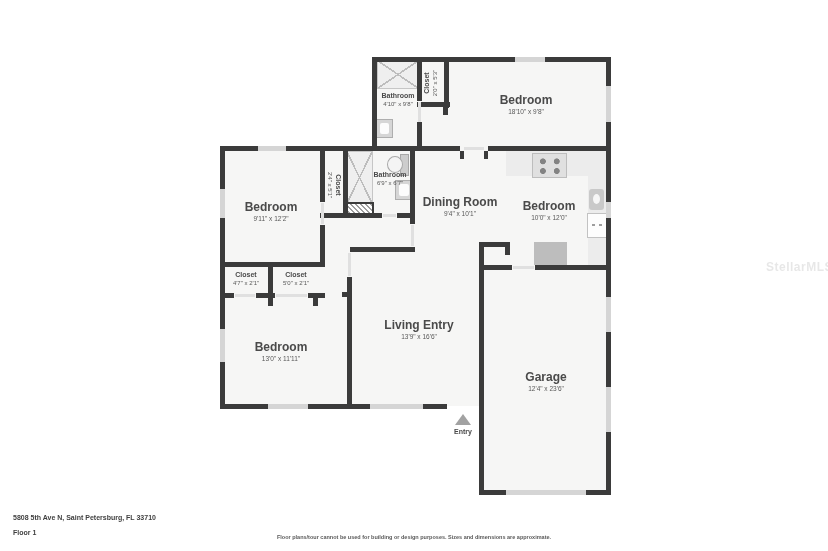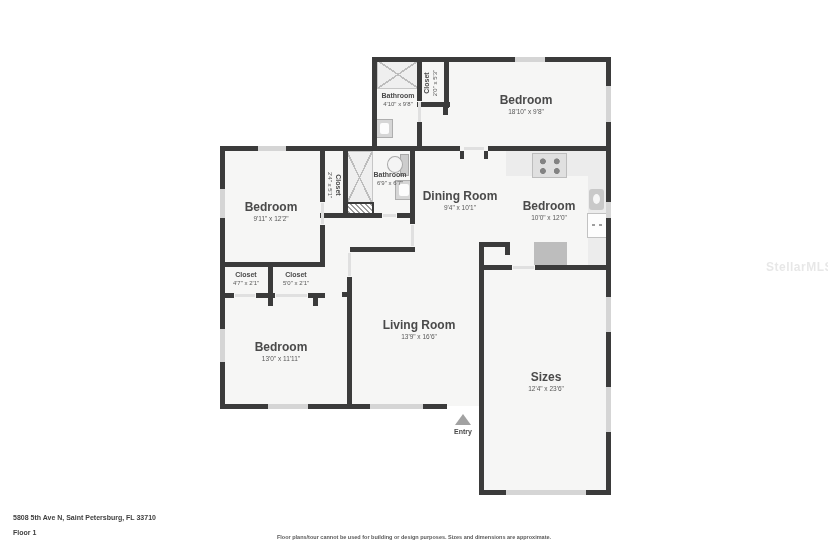--- a/index.html
+++ b/index.html
@@ -168,46 +168,46 @@
     <div class="rdims">9'11" x 12'2"</div>
   </div>
   <div class="rlabel small vert" style="left:305px;top:176px;transform:rotate(90deg);">
     <div class="rname">Closet</div>
     <div class="rdims">2'4" x 5'1"</div>
   </div>
   <div class="rlabel small" style="left:360px;top:171px;width:60px;">
     <div class="rname">Bathroom</div>
     <div class="rdims">6'9" x 6'7"</div>
   </div>
-  <div class="rlabel" style="left:420px;top:189px;width:80px;">
+  <div class="rlabel" style="left:420px;top:195px;width:80px;">
     <div class="rname">Dining Room</div>
     <div class="rdims">9'4" x 10'1"</div>
   </div>
   <div class="rlabel" style="left:509px;top:199px;width:80px;">
     <div class="rname">Bedroom</div>
     <div class="rdims">10'0" x 12'0"</div>
   </div>
   <div class="rlabel small" style="left:221px;top:271px;width:50px;">
     <div class="rname">Closet</div>
     <div class="rdims">4'7" x 2'1"</div>
   </div>
   <div class="rlabel small" style="left:271px;top:271px;width:50px;">
     <div class="rname">Closet</div>
     <div class="rdims">5'0" x 2'1"</div>
   </div>
   <div class="rlabel" style="left:241px;top:340px;width:80px;">
     <div class="rname">Bedroom</div>
     <div class="rdims">13'0" x 11'11"</div>
   </div>
   <div class="rlabel" style="left:379px;top:318px;width:80px;">
-    <div class="rname">Living Room</div>
+    <div class="rname">Living Entry</div>
     <div class="rdims">13'9" x 16'6"</div>
   </div>
   <div class="rlabel" style="left:506px;top:370px;width:80px;">
-    <div class="rname">Sizes</div>
+    <div class="rname">Garage</div>
     <div class="rdims">12'4" x 23'6"</div>
   </div>
   <div class="entry-lab" style="left:438px;top:428px;width:50px;">Entry</div>
 
   <div id="watermark">StellarMLS</div>
 
   <div id="addr">5808 5th Ave N, Saint Petersburg, FL 33710</div>
   <div id="floorno">Floor 1</div>
   <div id="disclaimer">Floor plans/tour cannot be used for building or design purposes. Sizes and dimensions are approximate.</div>
 

